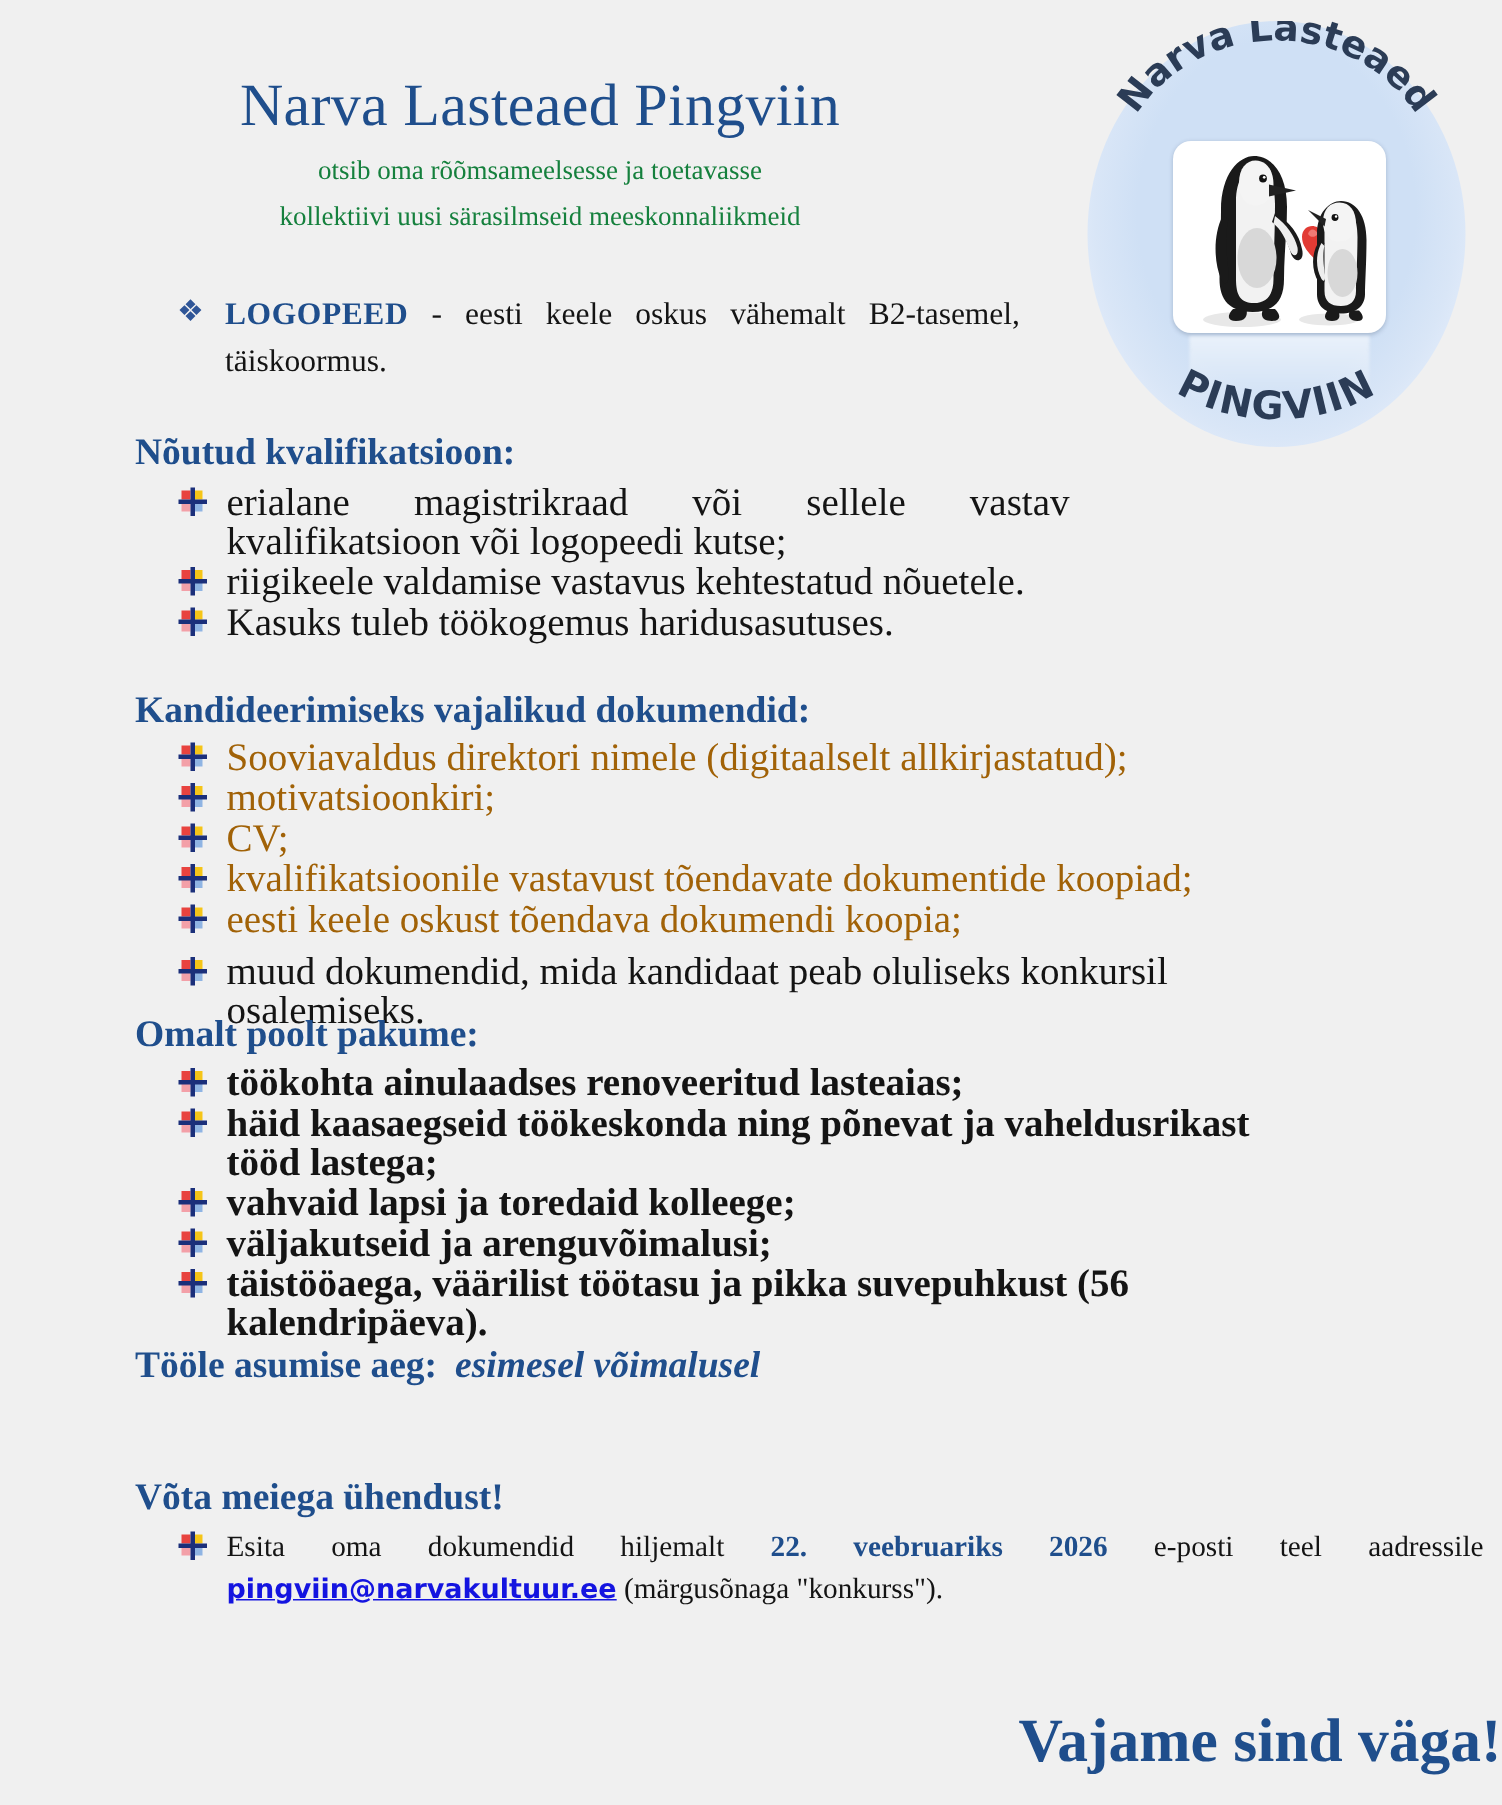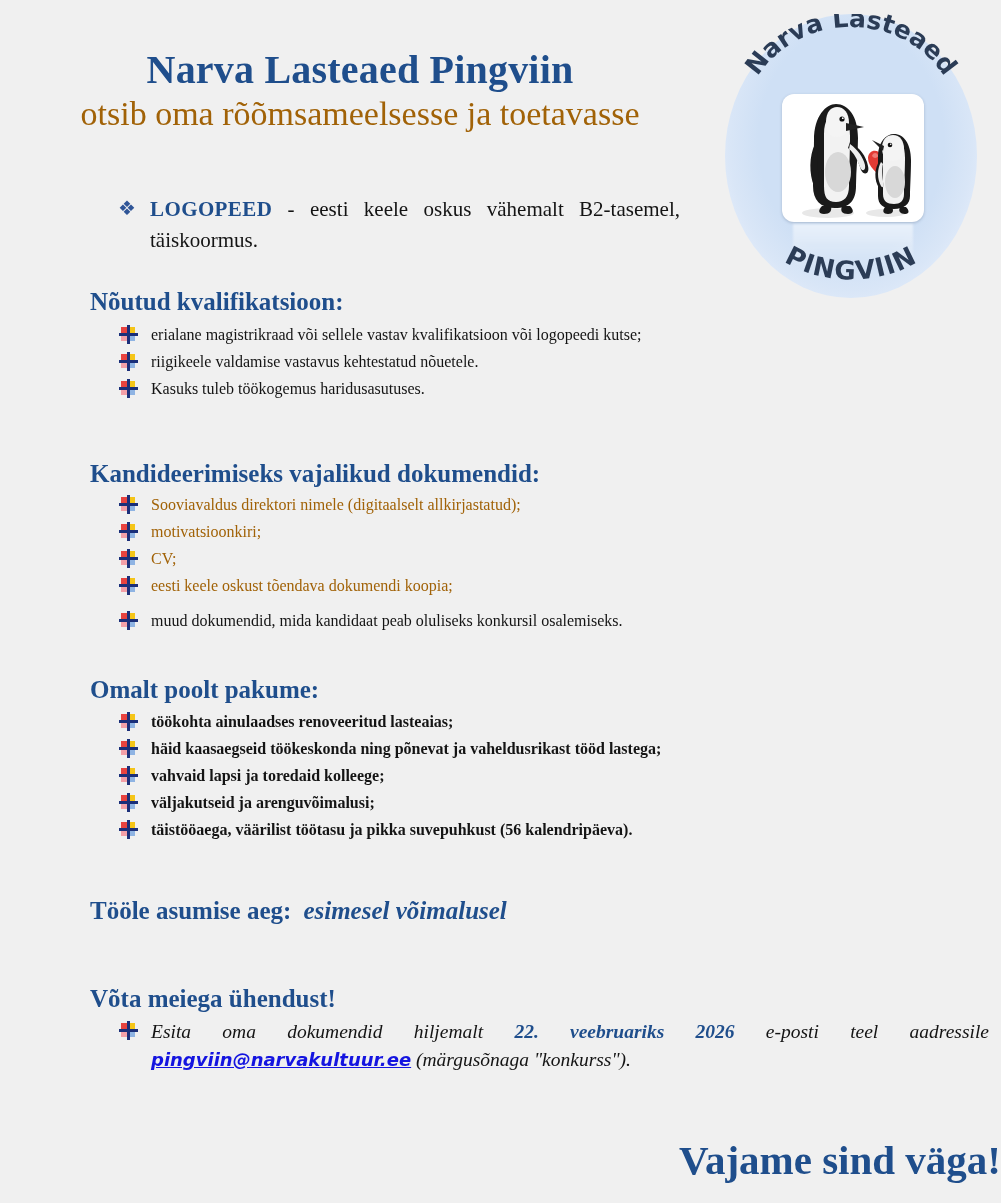--- a/index.html
+++ b/index.html
@@ -78,33 +78,33 @@
   }
 
   
   .title {
     position: absolute;
     left: 60px;
     top: 46px;
     width: 600px;
     text-align: center;
     font-size: 40px;
-    font-weight: bold;
+    font-weight: normal;
     color: #1f4e8c;
     letter-spacing: .2px;
   }
   .subtitle {
     position: absolute;
     left: 60px;
     top: 98px;
     width: 600px;
     text-align: center;
-    font-size: 34px;
+    font-size: 18px;
     line-height: 31px;
-    color: #a16207;
+    color: #15803d;
   }
 
   
   .position-block {
     position: absolute;
     left: 118px;
     top: 194px;
     width: 562px;
   }
   .position-line {
@@ -144,21 +144,21 @@
   
   .blist {
     position: absolute;
     margin: 0;
     padding: 0;
     list-style: none;
   }
   .blist li {
     position: relative;
     padding-left: 33px;
-    font-size: 16px;
+    font-size: 26px;
     line-height: 26px;
     color: #141414;
     margin-bottom: 1px;
   }
   .blist.gray li { color: #a16207; }
   .blist li.dark { color: #141414; }
   .blist li.justified {
     text-align: justify;
     text-align-last: left;
   }
@@ -335,20 +335,21 @@
       </defs>
       <text font-size="26" letter-spacing="1">
         <textPath href="#arcBot" startOffset="50%" text-anchor="middle">PINGVIIN</textPath>
       </text>
     </svg>
   </div>
 
   <div class="title">Narva Lasteaed Pingviin</div>
   <div class="subtitle">
     <div>otsib oma rõõmsameelsesse ja toetavasse</div>
+    <div>kollektiivi uusi särasilmseid meeskonnaliikmeid</div>
   </div>
 
   <div class="position-block">
     <div class="position-line">
       <span class="diamond-bullet">❖</span><span class="position-role">LOGOPEED</span><span> - eesti keele oskus vähemalt B2-tasemel, täiskoormus.</span>
     </div>
   </div>
 
   <div class="sec-heading" style="left:90px; top:288px;">Nõutud kvalifikatsioon:</div>
   <ul class="blist" style="left:118px; top:322px; width:700px;">
@@ -424,20 +425,21 @@
     </li>
     <li>
       <span class="cross">
           <i class="q1"></i>
           <i class="q2"></i>
           <i class="q3"></i>
           <i class="q4"></i>
           <b class="v"></b>
           <b class="h"></b>
         </span>
+      <span>kvalifikatsioonile vastavust tõendavate dokumentide koopiad;</span>
     </li>
     <li>
       <span class="cross">
           <i class="q1"></i>
           <i class="q2"></i>
           <i class="q3"></i>
           <i class="q4"></i>
           <b class="v"></b>
           <b class="h"></b>
         </span>
@@ -514,21 +516,21 @@
       <span>täistööaega, väärilist töötasu ja pikka suvepuhkust (56 kalendripäeva).</span>
     </li>
   </ul>
 
   <div class="startline">
     <span>Tööle asumise aeg:</span><span class="val">esimesel võimalusel</span>
   </div>
 
   <div class="sec-heading" style="left:90px; top:985px;">Võta meiega ühendust!</div>
   <ul class="blist contact-list" style="left:118px; top:1018px; width:840px;">
-    <li class="justified" style="width:838px;font-style:italic;">
+    <li class="justified" style="width:838px;">
       <span class="cross">
           <i class="q1"></i>
           <i class="q2"></i>
           <i class="q3"></i>
           <i class="q4"></i>
           <b class="v"></b>
           <b class="h"></b>
         </span>
       <span>Esita oma dokumendid hiljemalt </span><span class="bold-blue">22. veebruariks 2026</span><span> e-posti teel aadressile </span><a class="mail-link" href="#">pingviin@narvakultuur.ee</a><span> (märgusõnaga "konkurss").</span>
     </li>

